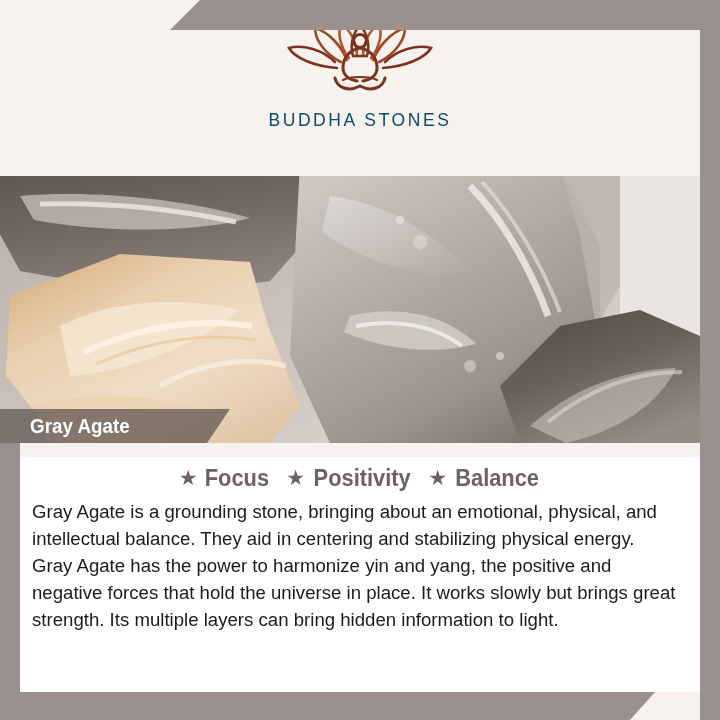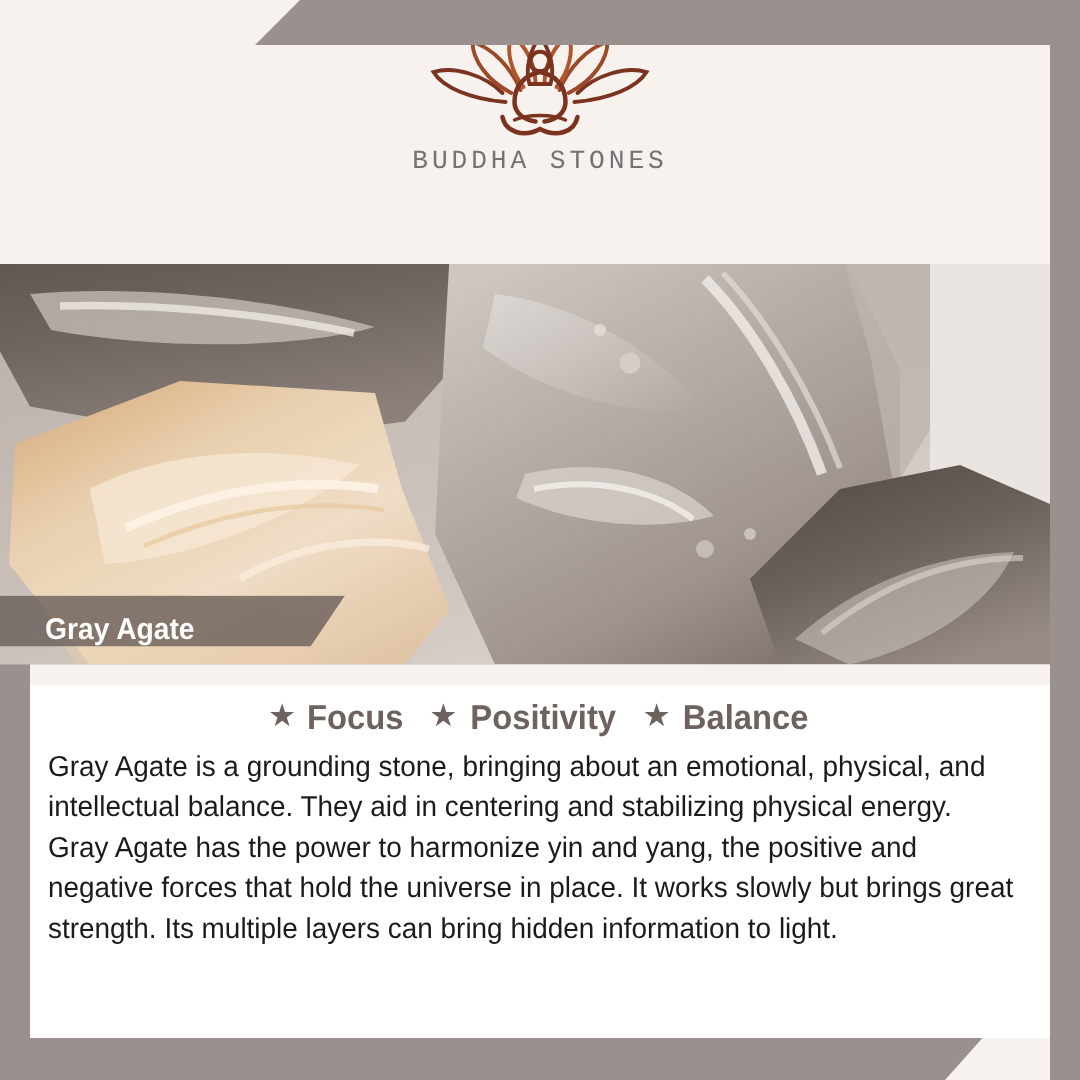--- a/index.html
+++ b/index.html
@@ -74,25 +74,25 @@
     text-align: center;
   }
   .logo-mark {
     display: block;
     margin: 0 auto;
     width: 170px;
     height: 76px;
   }
   .logo-text {
     display: block;
-    margin-top: 4px;
-    font-family: Liberation Mono, monospace;
+    margin-top: 16px;
+    font-family: Liberation Sans, sans-serif;
     font-size: 17.5px;
     letter-spacing: 2.6px;
-    color: #737373;
+    color: #0c4a6e;
     font-weight: 400;
   }
 
   .title-banner {
     position: absolute;
     left: 148px;
     top: 130px;
     width: 424px;
     height: 46px;
     background: #fdfbf9;
@@ -120,21 +120,21 @@
     overflow: hidden;
     z-index: 2;
     background: #8e8480;
   }
   .photo svg { display: block; }
 
   .stone-label {
     position: absolute;
     left: 0;
     bottom: 0;
-    height: 46px;
+    height: 34px;
     width: 230px;
     background: rgba(92, 82, 79, 0.72);
     clip-path: polygon(0 0, 230px 0, 207px 34px, 0 34px);
     display: flex;
     align-items: center;
     z-index: 4;
   }
   .stone-label span {
     font-family: "Liberation Sans Narrow", "Liberation Sans", sans-serif;
     font-size: 20px;

